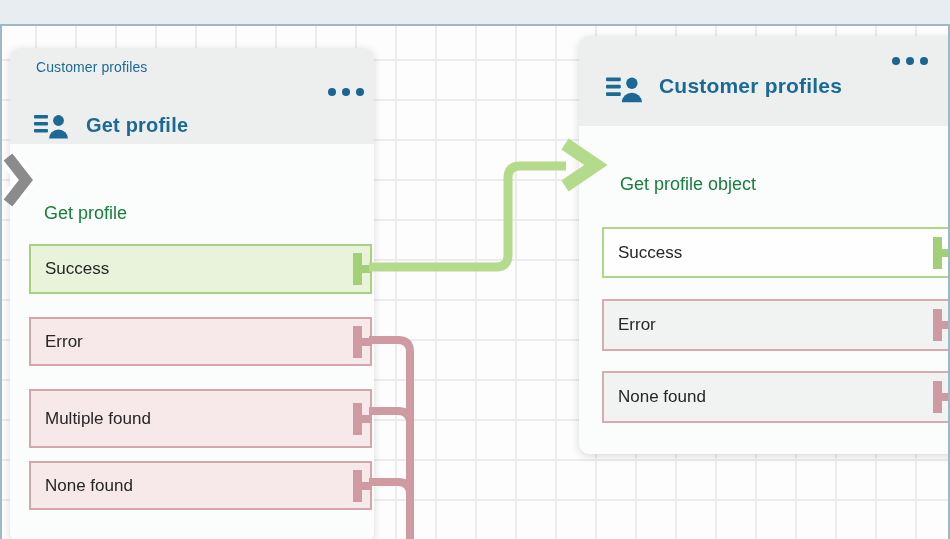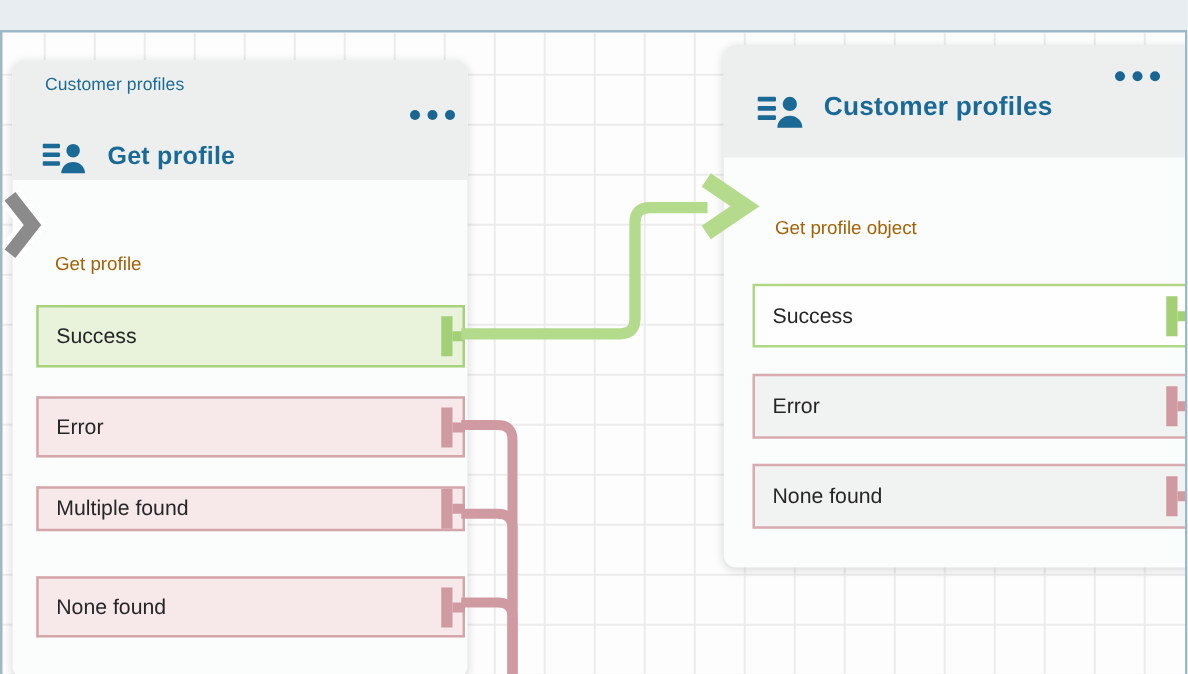--- a/index.html
+++ b/index.html
@@ -53,21 +53,21 @@
   #left-block .menu-dots{left:318px;top:40px;}
   #right-block .menu-dots{right:36px;top:21px;}
   .menu-dots .dot{width:8px;height:8px;border-radius:50%;background:#1a6592;}
 
   .profile-icon{position:absolute;}
   #left-block .profile-icon{left:24px;top:64px;}
   #right-block .profile-icon{left:27px;top:38px;}
 
   .step-label{
     position:absolute;
-    font-size:15px;color:#a16207;
+    font-size:18px;color:#15803d;
   }
   #left-block .step-label{left:34px;top:155px;}
   #right-block .step-label{left:41px;top:138px;}
 
   .branch{
     position:absolute;
     border:2px solid;
     font-size:17px;color:#262626;
     display:flex;align-items:center;
     padding-left:14px;
@@ -76,21 +76,21 @@
   #left-block .branch{left:19px;width:343px;}
   #right-block .branch{left:23px;width:380px;}
 
   .branch.success-connected{background:#e9f2db;border-color:#a7d27b;}
   .branch.error-connected{background:#f7e9e9;border-color:#d4a6ab;}
   .branch.success-open{background:#fefefe;border-color:#aed883;}
   .branch.error-open{background:#f1f2f2;border-color:#d8abb1;}
 
   #lb-branch-0{top:196px;height:50px;}
   #lb-branch-1{top:269px;height:49px;}
-  #lb-branch-2{top:341px;height:36px;}
+  #lb-branch-2{top:341px;height:59px;}
   #lb-branch-3{top:413px;height:49px;}
   #rb-branch-0{top:191px;height:51px;}
   #rb-branch-1{top:263px;height:52px;}
   #rb-branch-2{top:335px;height:52px;}
 
   .stub{
     position:absolute;top:50%;transform:translateY(-50%);
     width:9px;height:32px;
   }
   #left-block .stub{right:8px;}

